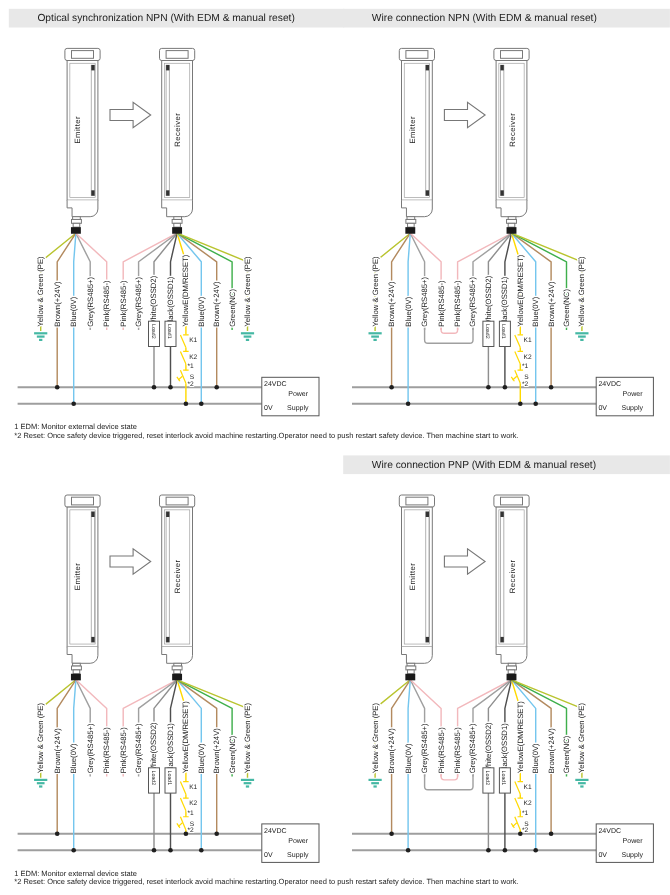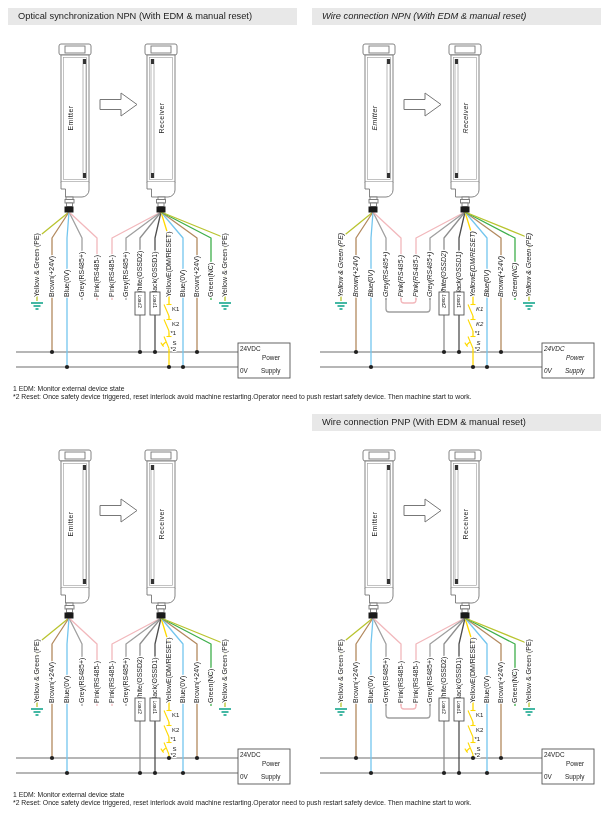--- a/index.html
+++ b/index.html
@@ -1,21 +1,21 @@
 <!DOCTYPE html>
 <html style="--c-pe: #b9c42f; --c-brown: #b38a5f; --c-blue: #74c6ee; --c-grey: #a0a0a0; --c-pink: #f2b8bc; --c-white_wire: #8f8f8f; --c-black_wire: #4f4f4f; --c-yellow: #ffd900; --c-green: #3faf4c; --c-ground: #45b8a4; --c-bus: #9e9e9e; --c-title_bg: #e8e8e8;"><head>
 <meta charset="utf-8">
 <style>
   html,body{margin:0;padding:0;}
   body{width:609px;height:814px;background:#fff;position:relative;
        font-family:"Liberation Sans",sans-serif;overflow:hidden;}
   .panel{position:absolute;width:305px;height:406px;}
   .panel-title{position:absolute;left:8px;top:8px;width:279px;height:17px;
        background:var(--c-title_bg,#e8e8e8);color:#1c1c1c;font-size:9.3px;
-       line-height:17px;padding-left:10px;white-space:nowrap;overflow:hidden;}
+       line-height:17px;padding-left:26px;white-space:nowrap;overflow:hidden;}
   .panel svg{position:absolute;left:0;top:0;}
   svg text{font-family:"Liberation Sans",sans-serif;fill:#1c1c1c;}
   .wire{fill:none;stroke-width:1.3px;stroke-linejoin:round;}
   .w-pe{stroke:var(--c-pe);}
   .w-brown{stroke:var(--c-brown);}
   .w-blue{stroke:var(--c-blue);}
   .w-grey{stroke:var(--c-grey);}
   .w-pink{stroke:var(--c-pink);}
   .w-white{stroke:var(--c-white_wire);}
   .w-black{stroke:var(--c-black_wire);}
@@ -185,21 +185,21 @@
       <g>
         <rect class="box" x="238" y="343" width="52" height="35"></rect>
         <text class="psu-text" x="240" y="351">24VDC</text>
         <text class="psu-text" x="262" y="360">Power</text>
         <text class="psu-text" x="240" y="373">0V</text>
         <text class="psu-text" x="261" y="373">Supply</text>
       </g>
 
     </svg>
   </section>
-    <section class="panel" style="left: 304px; top: 0px; font-style: italic;">
+    <section class="panel" style="left: 304px; top: 0px;">
     <div class="panel-title">Wire connection NPN (With EDM &amp; manual reset)</div>
     <svg width="305" height="406" viewBox="0 0 305 406">
 
       <g>
         <line class="bus" x1="16" y1="352" x2="238" y2="352"></line>
         <line class="bus" x1="16" y1="367" x2="238" y2="367"></line>
       </g>
 
       <g>
         <path class="wire w-pe" d="M69,212 L37,238 L37,301"></path>

